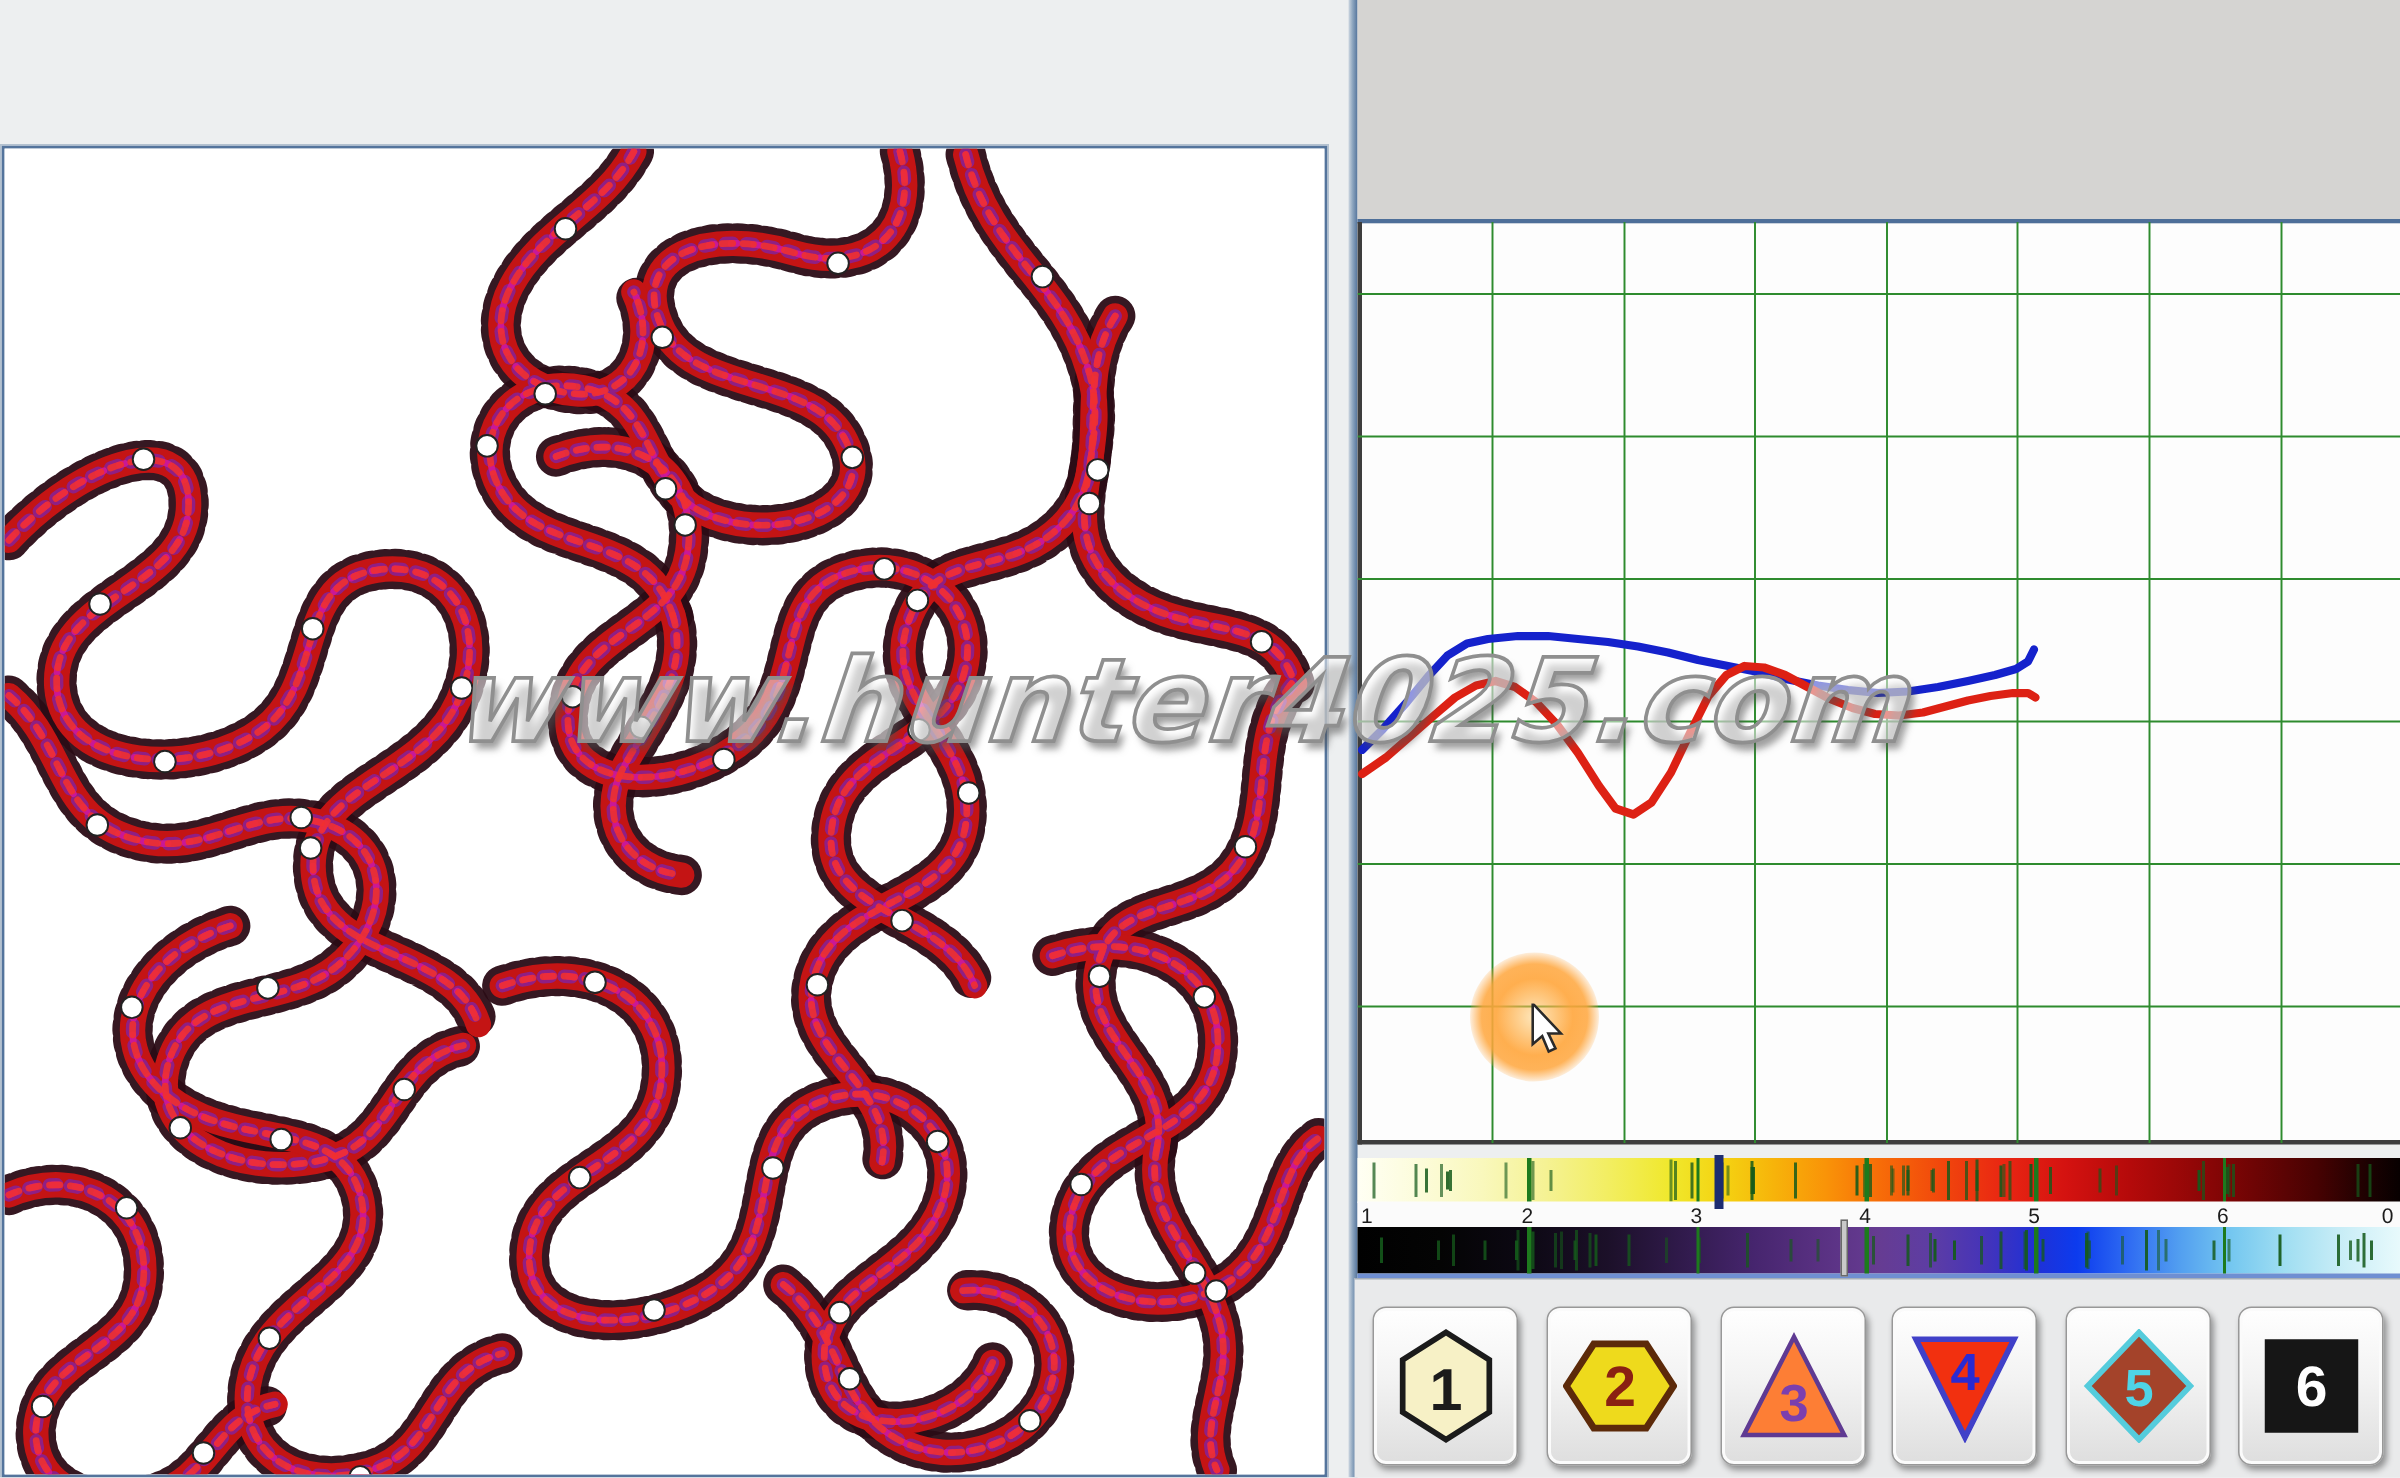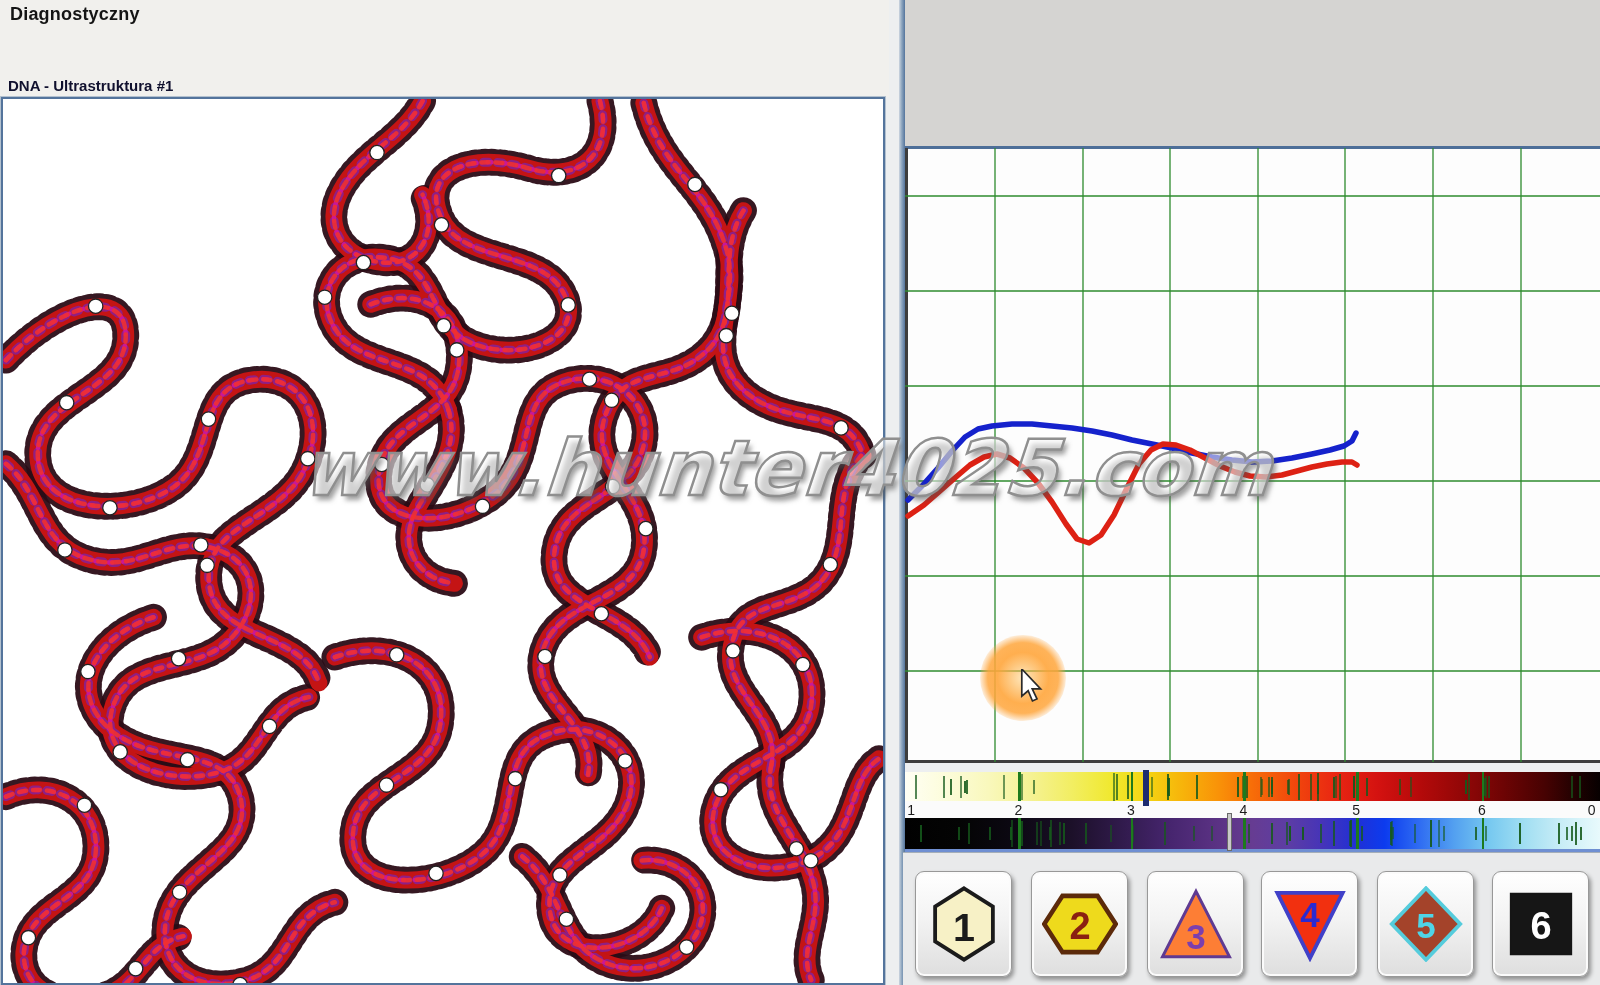--- a/index.html
+++ b/index.html
@@ -47,24 +47,20 @@
     color:rgba(255,255,255,.52);-webkit-text-stroke:2.5px #8f8f8f;
     text-shadow:4px 5px 5px rgba(80,80,80,.55);white-space:nowrap;pointer-events:none;}
   .cursor-glow{position:absolute;z-index:45;width:86px;height:86px;border-radius:50%;pointer-events:none;}
   .mouse-cursor{position:absolute;z-index:50;pointer-events:none;}
 </style>
 </head>
 <body>
 
 <div id="stage">
 
-  <div class="left-header">
-    <div class="app-title">Diagnostyczny</div>
-    <div class="image-title">DNA - Ultrastruktura #1</div>
-  </div>
 
   <div class="image-panel">
     <svg id="dna-svg" width="880" height="884" viewBox="0 0 881 887" style="background: rgb(255, 255, 255);">
         <path d="M 598 2 C 612 55 578 84 528 70 C 468 52 418 72 438 118 C 458 166 540 150 562 196 C 584 240 520 264 472 246 C 424 228 438 170 386 160 C 334 150 306 198 336 236 C 366 272 428 258 446 312" fill="none" stroke="#2b0c16" stroke-width="27" stroke-linecap="round" stroke-linejoin="round" opacity="0.95" stroke-dasharray="3 6"></path>
         <path d="M 642 4 C 658 70 706 88 724 148 C 742 204 696 252 744 294 C 790 332 846 306 862 358" fill="none" stroke="#2b0c16" stroke-width="27" stroke-linecap="round" stroke-linejoin="round" opacity="0.95" stroke-dasharray="3 6"></path>
         <path d="M 420 2 C 400 40 358 54 338 92 C 320 126 338 160 380 164 C 420 168 436 130 420 96" fill="none" stroke="#2b0c16" stroke-width="27" stroke-linecap="round" stroke-linejoin="round" opacity="0.95" stroke-dasharray="3 6"></path>
         <path d="M 2 262 C 52 208 126 184 122 242 C 118 296 30 300 34 360 C 38 418 130 420 172 388 C 214 356 192 290 248 282 C 304 274 326 330 298 378 C 270 424 198 430 206 488 C 214 544 300 534 316 586" fill="none" stroke="#2b0c16" stroke-width="27" stroke-linecap="round" stroke-linejoin="round" opacity="0.95" stroke-dasharray="3 6"></path>
         <path d="M 2 366 C 40 398 34 448 86 462 C 136 476 166 436 214 452 C 260 468 256 520 220 548 C 184 576 122 560 108 614 C 96 664 160 690 214 676 C 262 664 258 610 306 600" fill="none" stroke="#2b0c16" stroke-width="27" stroke-linecap="round" stroke-linejoin="round" opacity="0.95" stroke-dasharray="3 6"></path>
         <path d="M 368 206 C 420 186 464 216 456 270 C 448 324 380 322 376 378 C 372 434 456 430 496 394 C 536 358 512 300 562 284 C 610 268 656 306 640 354 C 624 402 556 402 552 458 C 548 514 628 510 648 560" fill="none" stroke="#2b0c16" stroke-width="27" stroke-linecap="round" stroke-linejoin="round" opacity="0.95" stroke-dasharray="3 6"></path>
         <path d="M 742 112 C 712 160 744 214 706 252 C 668 290 618 264 602 322 C 588 374 650 396 642 452 C 634 508 554 500 540 556 C 528 606 596 626 586 678" fill="none" stroke="#2b0c16" stroke-width="27" stroke-linecap="round" stroke-linejoin="round" opacity="0.95" stroke-dasharray="3 6"></path>

